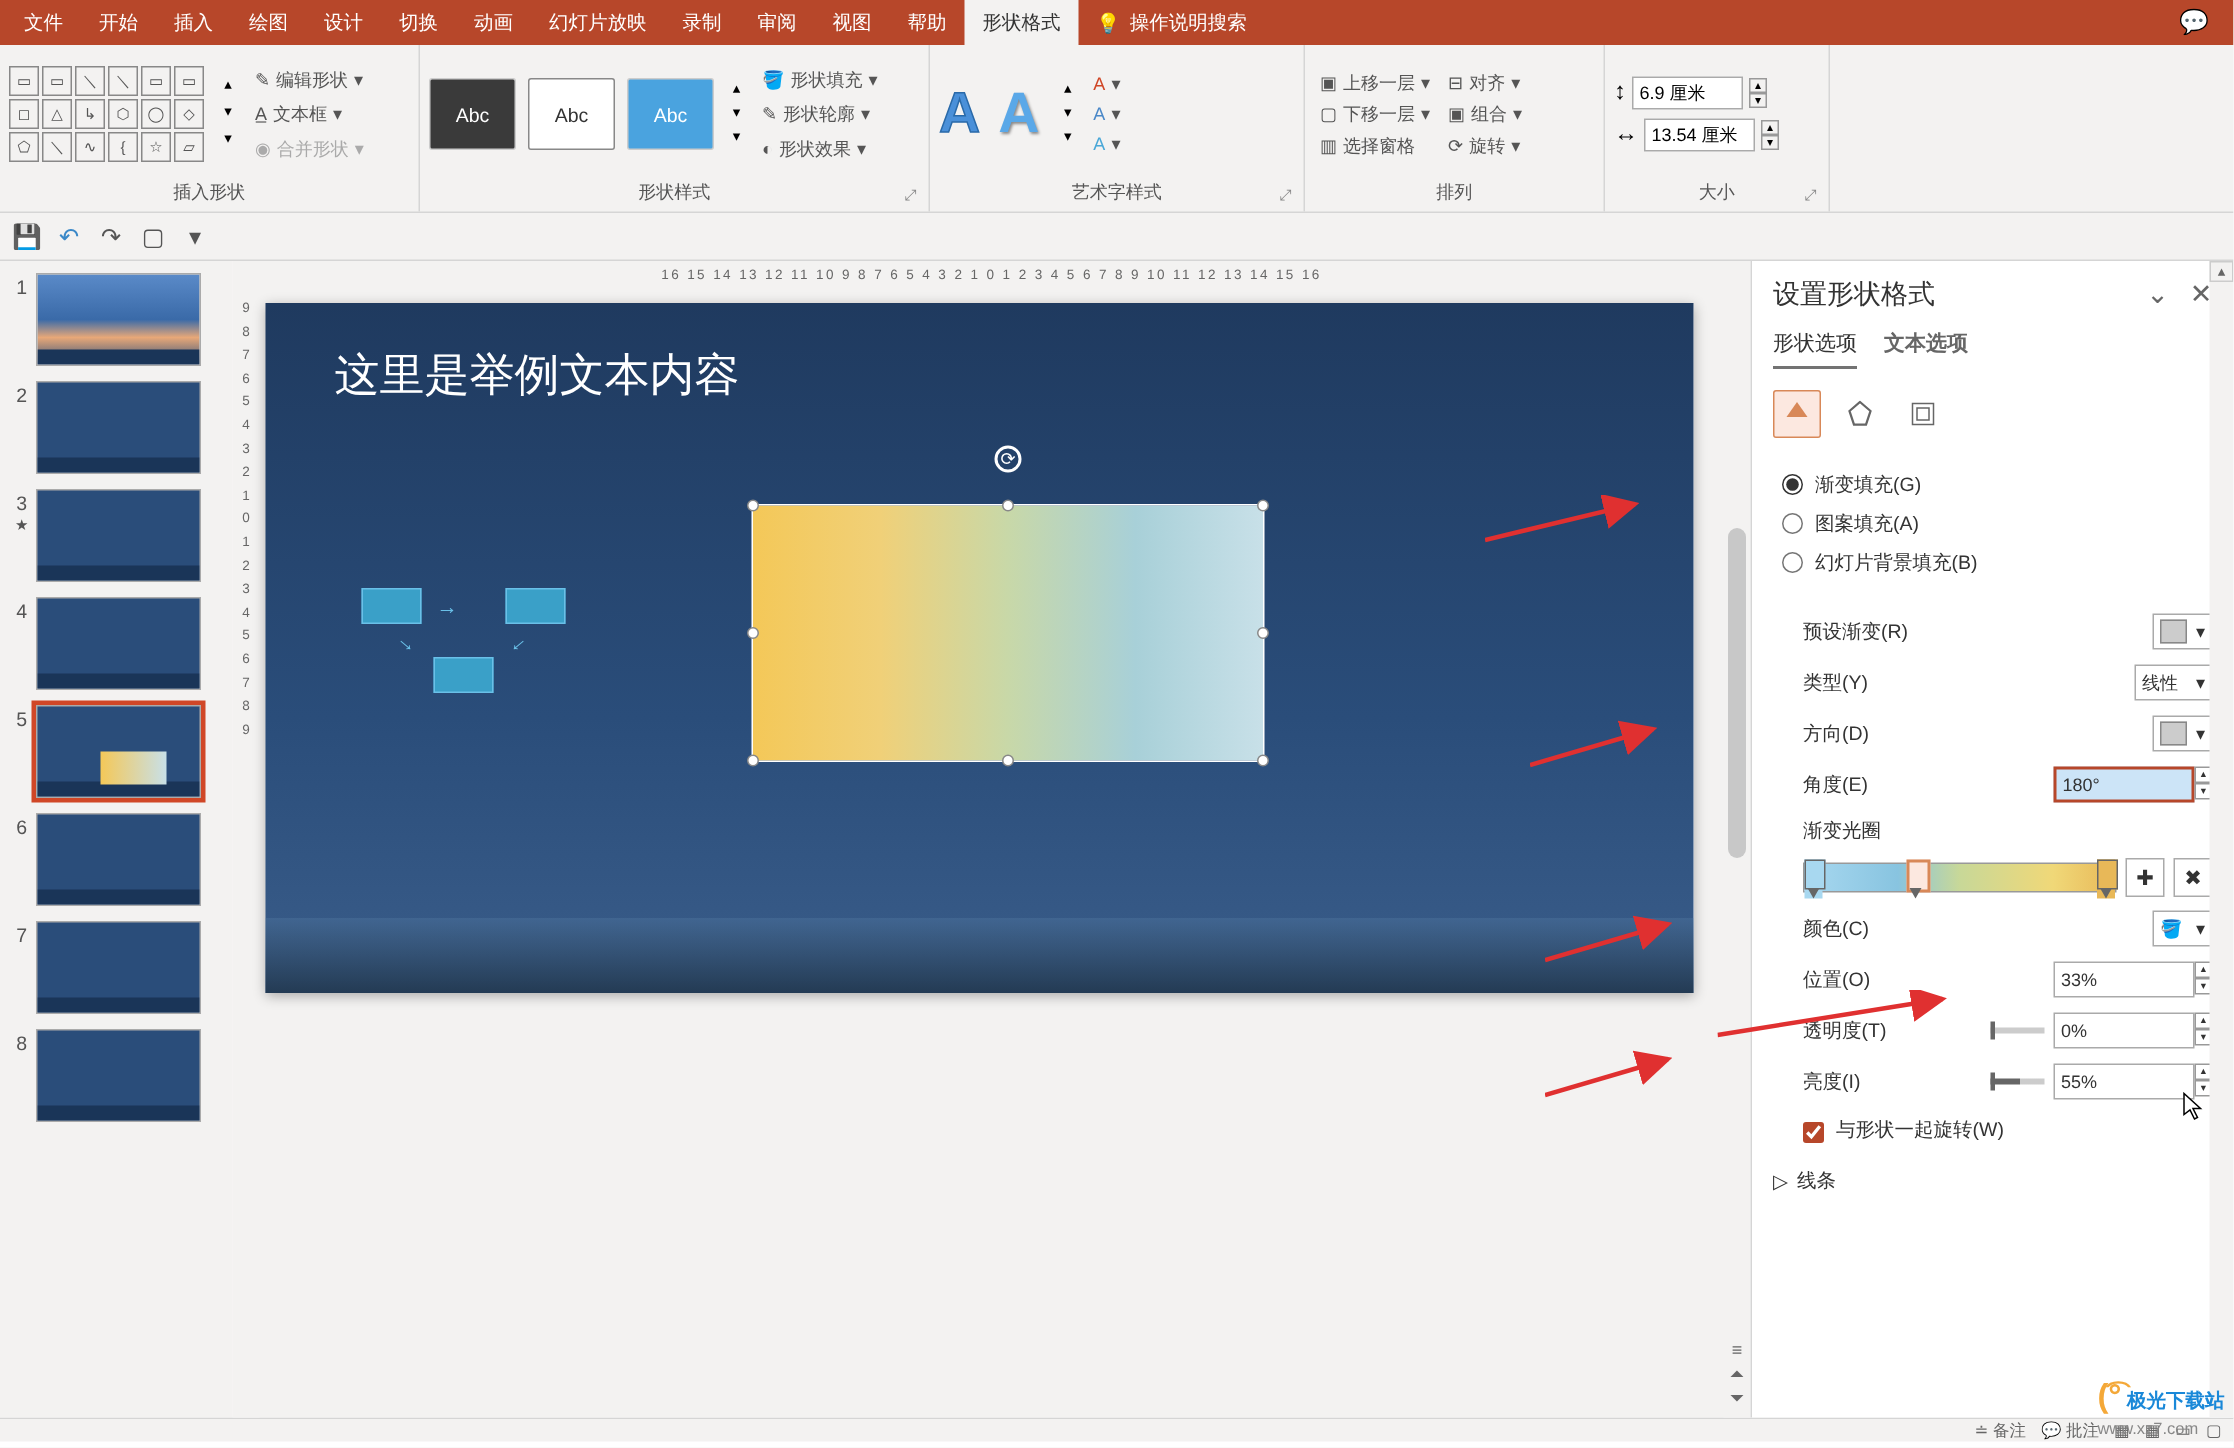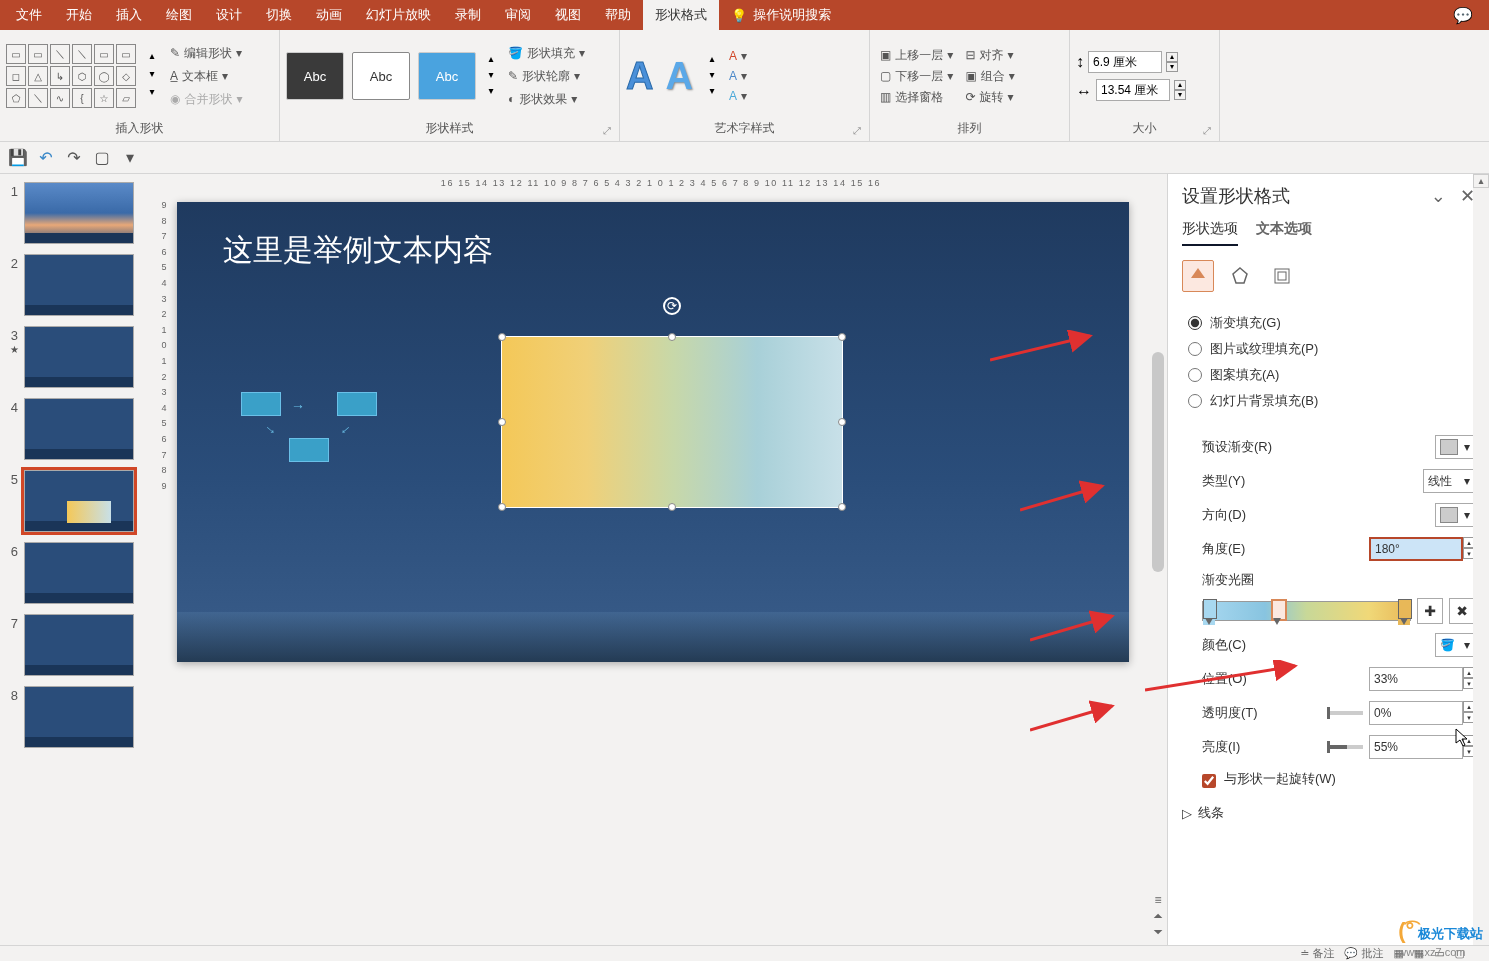--- a/index.html
+++ b/index.html
@@ -90,21 +90,21 @@
 .scroll-v { width:18px; background:#f3f2f1; position:relative;}
 .scroll-thumb{position:absolute;top:160px;left:3px;width:12px;height:220px;background:#c8c8c8;border-radius:6px;}
 .nav-btns{position:absolute;bottom:6px;left:0;right:0;display:flex;flex-direction:column;align-items:center;gap:2px;font-size:12px;color:#666;}
 
 
 .format-pane { width:322px; background:#fff; border-left:1px solid #d5d5d5; padding:10px 14px; position:relative; overflow:hidden;}
 .fp-title { font-size:18px; color:#333; margin-bottom:12px; display:flex; align-items:center;}
 .fp-title-right{margin-left:auto;display:flex;gap:14px;color:#666;}
 .fp-tabs { display:flex; gap:18px; font-size:14px; margin-bottom:14px;}
 .fp-tab { color:#666; padding-bottom:6px; cursor:pointer;font-weight:bold;}
-.fp-tab.active { color:#333; border-bottom:2px solid #0f172a; font-weight:500;}
+.fp-tab.active { color:#333; border-bottom:2px solid #737373; font-weight:500;}
 .fp-icons { display:flex; gap:10px; margin-bottom:18px;}
 .fp-icon { width:32px; height:32px; display:flex; align-items:center; justify-content:center; border-radius:2px; cursor:pointer;}
 .fp-icon.active { background:#fce8e0; border:1px solid #d88858;}
 .fp-scroll { position:absolute; right:0; top:0; bottom:0; width:16px; background:#f3f2f1;}
 .fp-scroll-up,.fp-scroll-dn{height:14px;font-size:10px;text-align:center;color:#666;border:1px solid #ccc;}
 .fp-body { font-size:13px; color:#333; }
 .fp-radio-group { margin-bottom:16px; padding-left:6px;}
 .fp-radio { display:flex; align-items:center; gap:8px; padding:4px 0;}
 .fp-radio input { width:14px; height:14px; accent-color:#333;}
 .fp-row { display:flex; align-items:center; justify-content:space-between; padding:5px 0 5px 20px;}
@@ -136,21 +136,21 @@
 
 .watermark{position:absolute;bottom:6px;right:6px;font-size:13px;}
 .watermark .brand{color:#1a88d8;font-weight:bold;}
 .watermark .url{color:#888;font-size:11px;}
 .watermark .logo{color:#f4a838;font-weight:bold;font-size:22px;}
 
 
 .cursor{position:absolute;width:14px;height:20px;pointer-events:none;}
 
 
-.status{height:16px;background:#f3f2f1;border-top:1px solid #d5d5d5;display:flex;align-items:center;font-size:11px;color:#666;padding:0 24px;gap:14px;}
+.status{height:16px;background:#f3f2f1;border-top:1px solid #d5d5d5;display:flex;align-items:center;font-size:11px;color:#666;padding:0 8px;gap:14px;}
 .status-right{margin-left:auto;display:flex;gap:10px;align-items:center;}
 </style>
 </head>
 <body>
 
 <div class="tabs">
   <div class="tab">文件</div>
   <div class="tab">开始</div>
   <div class="tab">插入</div>
   <div class="tab">绘图</div>
@@ -440,24 +440,20 @@
         </div>
     </div>
     <div class="fp-body">
       <div class="fp-radio-group">
         <div class="fp-radio">
             <input type="radio" checked="" style="">
             <span>渐变填充(G)</span>
           </div>
         <div class="fp-radio">
             <input type="radio" style="">
-            <span>图片或纹理填充(P)</span>
-          </div>
-        <div class="fp-radio">
-            <input type="radio" style="">
             <span>图案填充(A)</span>
           </div>
         <div class="fp-radio">
             <input type="radio" style="">
             <span>幻灯片背景填充(B)</span>
           </div>
       </div>
       <div class="fp-row">
           <label>预设渐变(R)</label>
           <div class="fp-dd sw">

